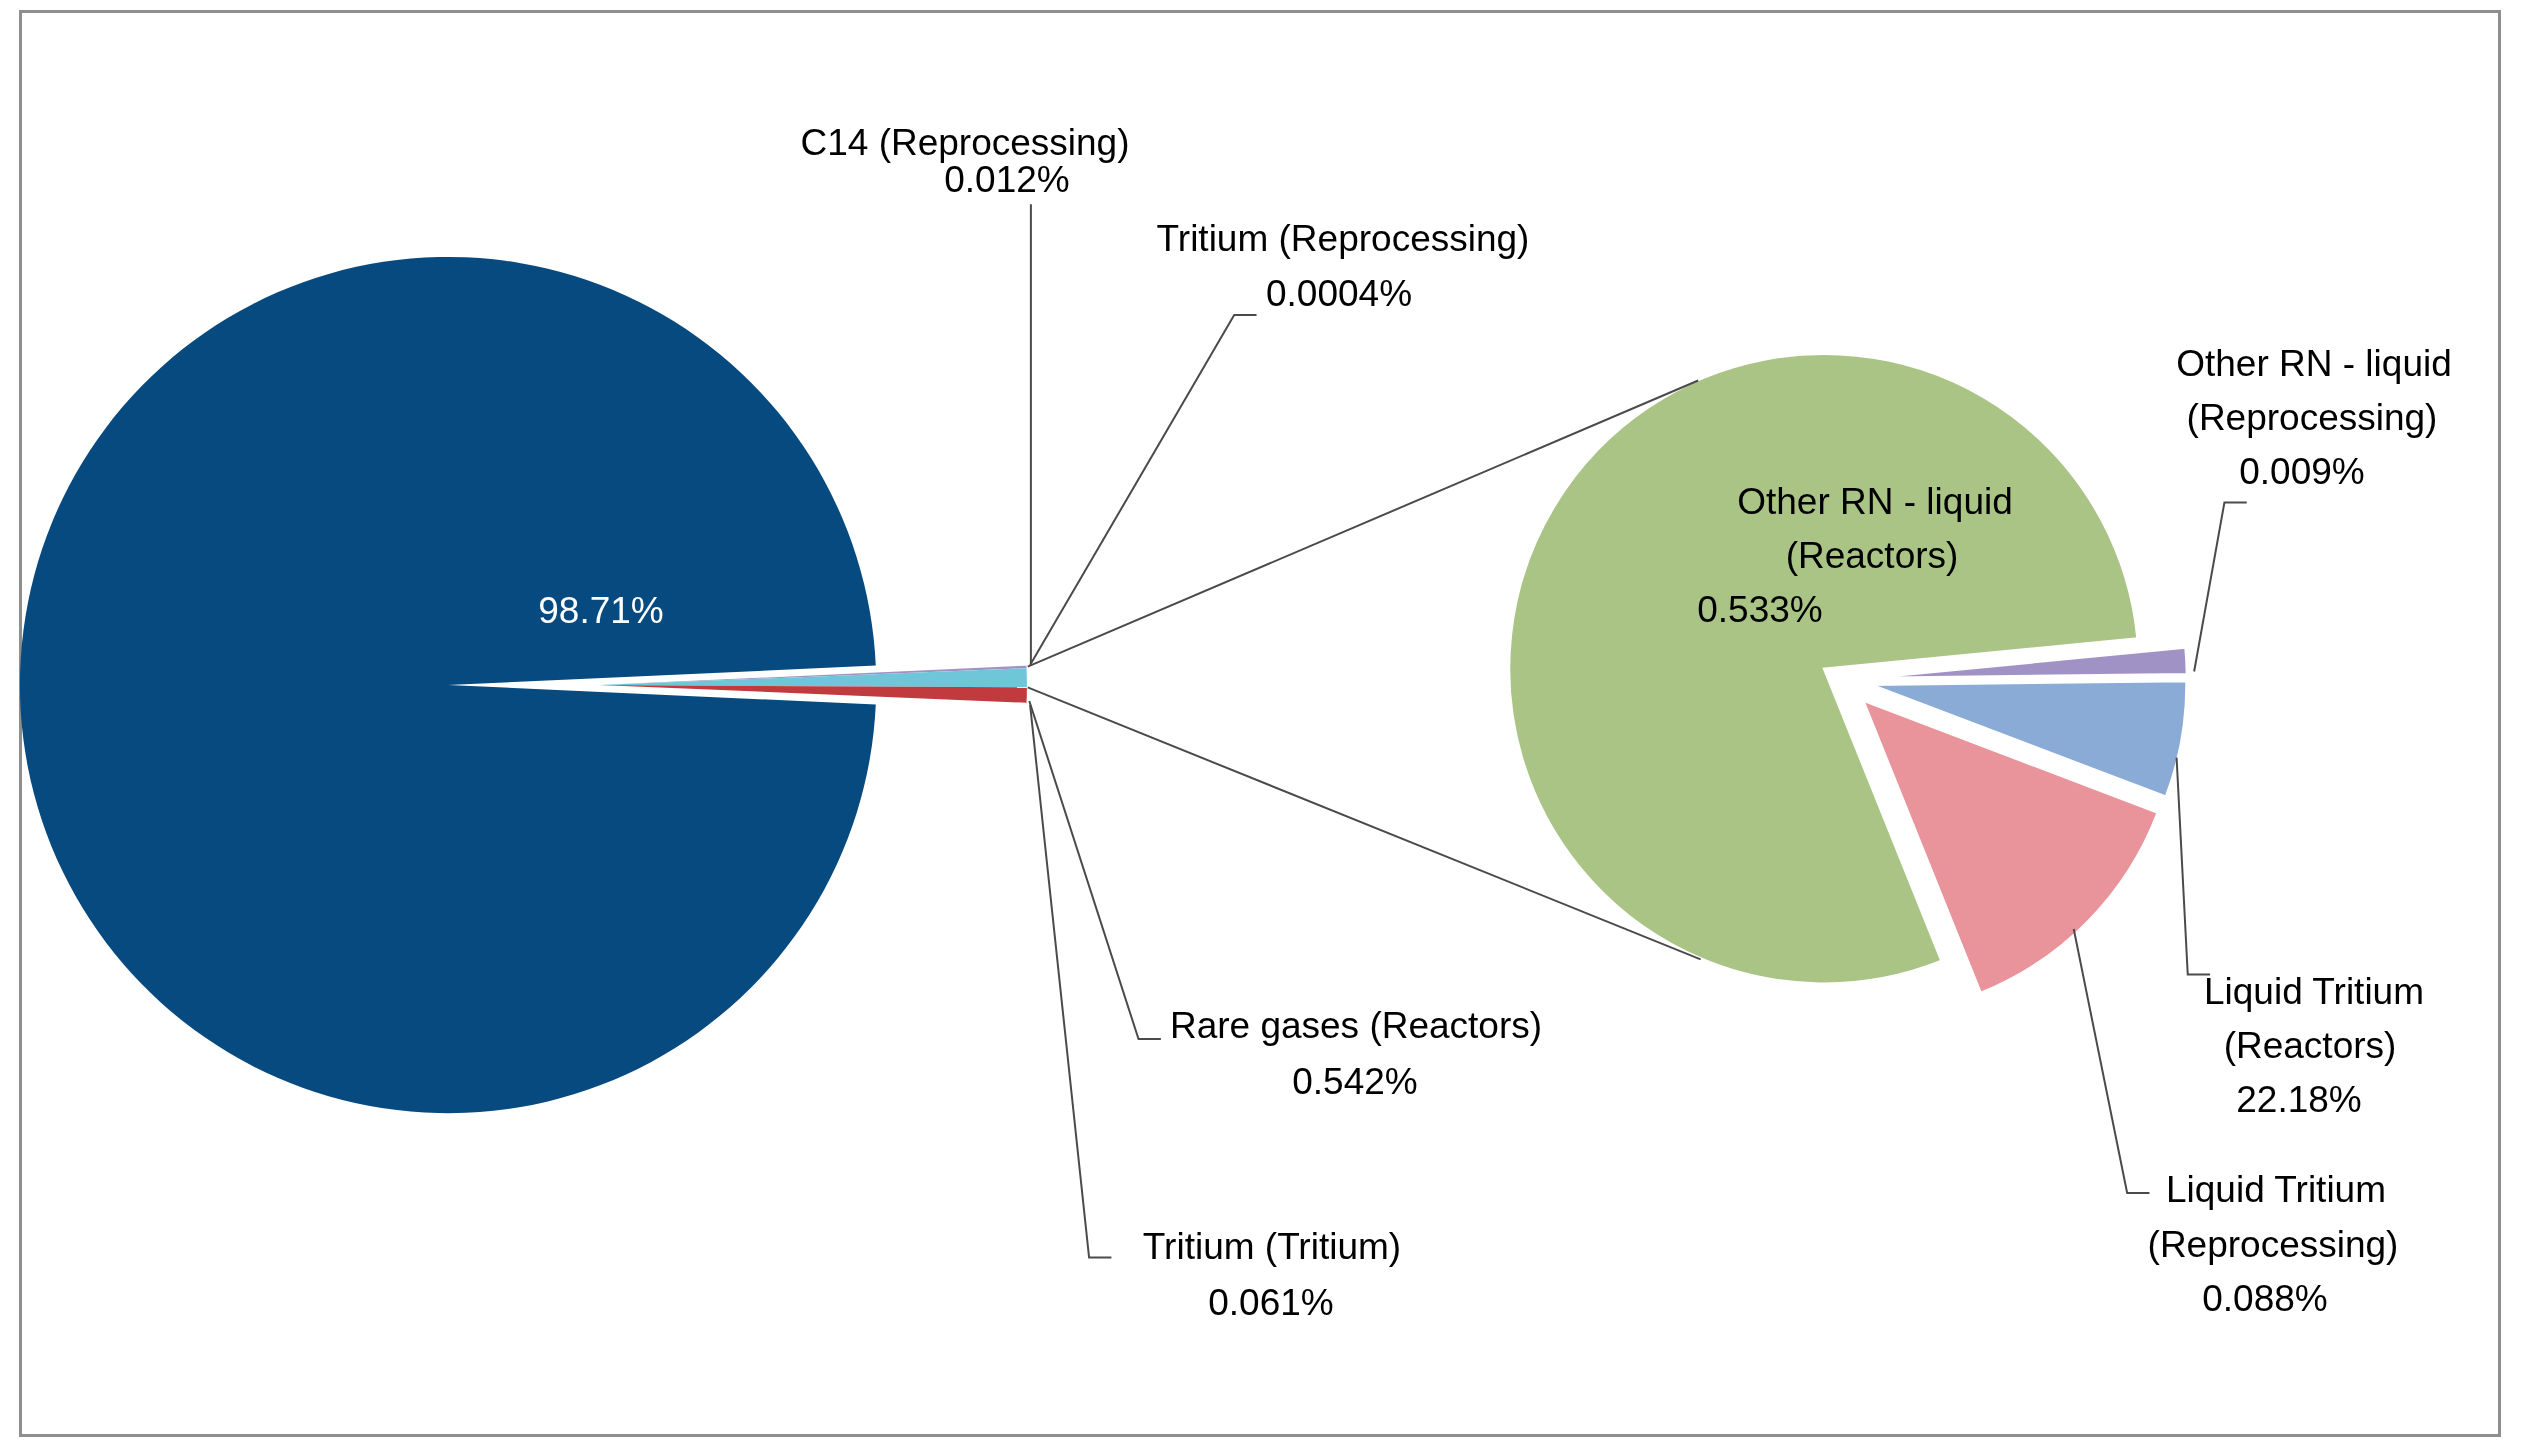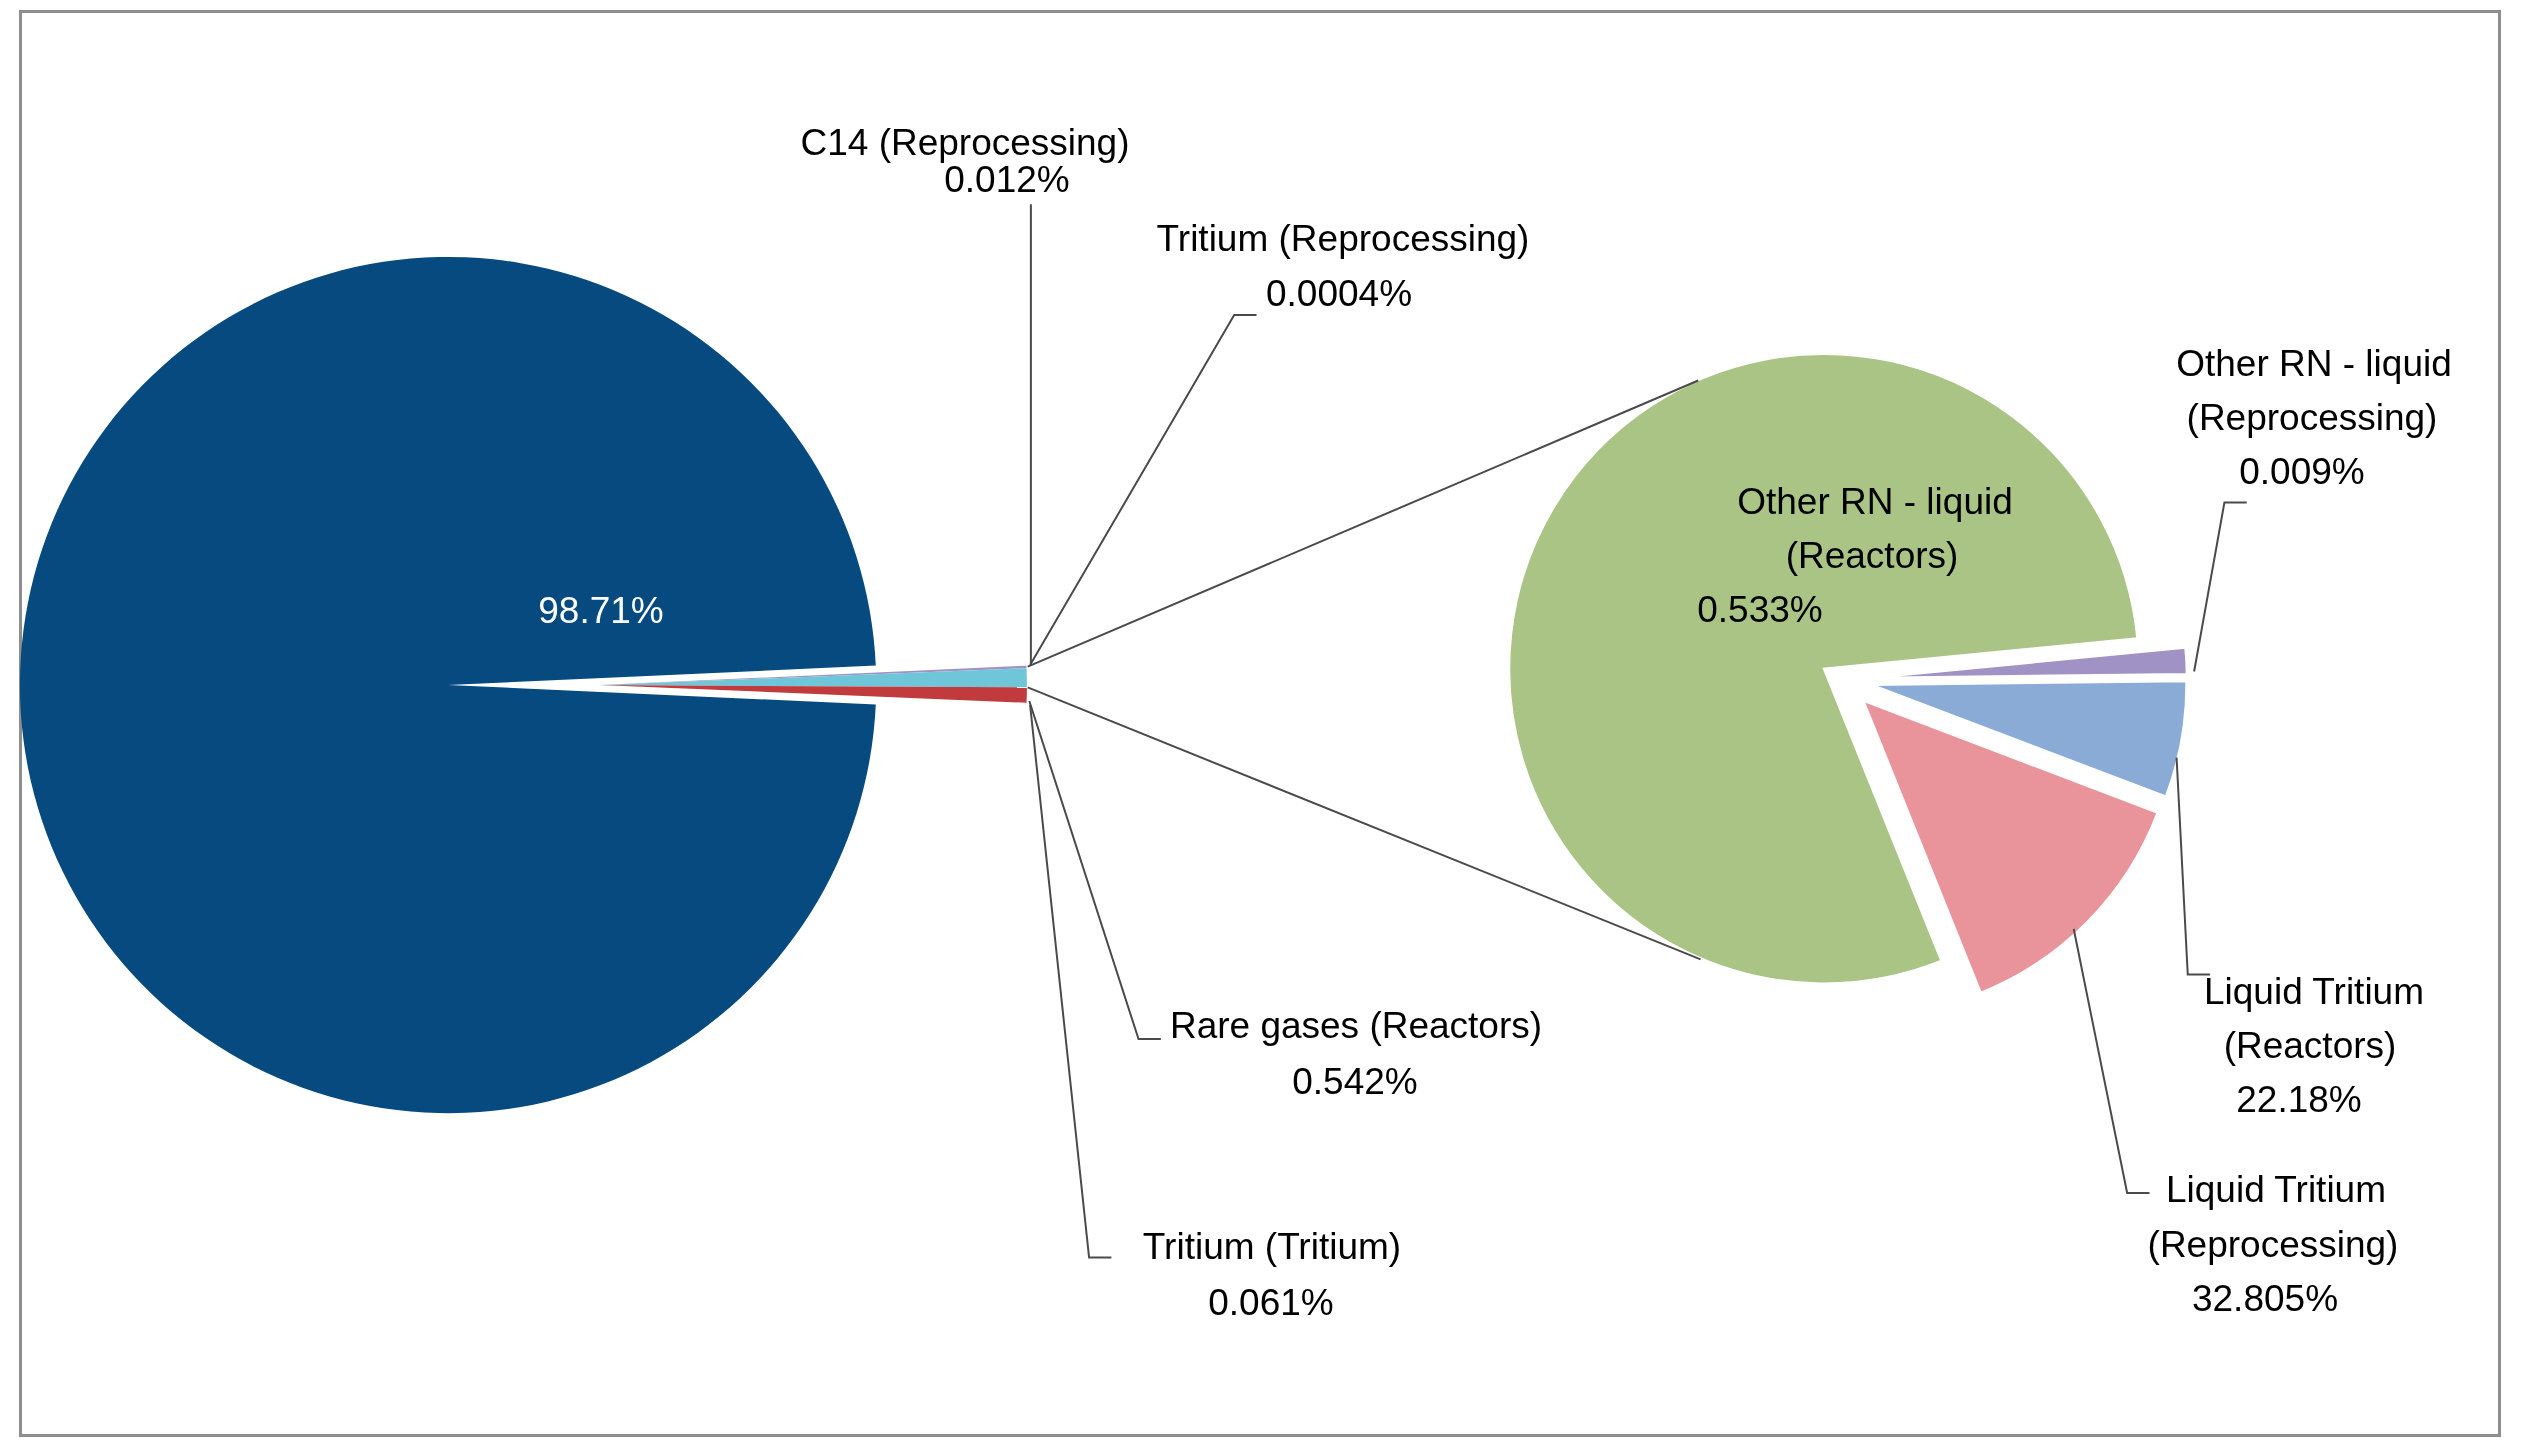--- a/index.html
+++ b/index.html
@@ -70,15 +70,15 @@
   <div class="lbl lb-orp-1">Other RN - liquid</div>
   <div class="lbl lb-orp-2">(Reprocessing)</div>
   <div class="lbl lb-orp-3">0.009%</div>
 
   <div class="lbl lb-ltr-1">Liquid Tritium</div>
   <div class="lbl lb-ltr-2">(Reactors)</div>
   <div class="lbl lb-ltr-3">22.18%</div>
 
   <div class="lbl lb-ltp-1">Liquid Tritium</div>
   <div class="lbl lb-ltp-2">(Reprocessing)</div>
-  <div class="lbl lb-ltp-3">32.805%</div>
+  <div class="lbl lb-ltp-3">0.088%</div>
 </div>
 
 
 </body></html>

